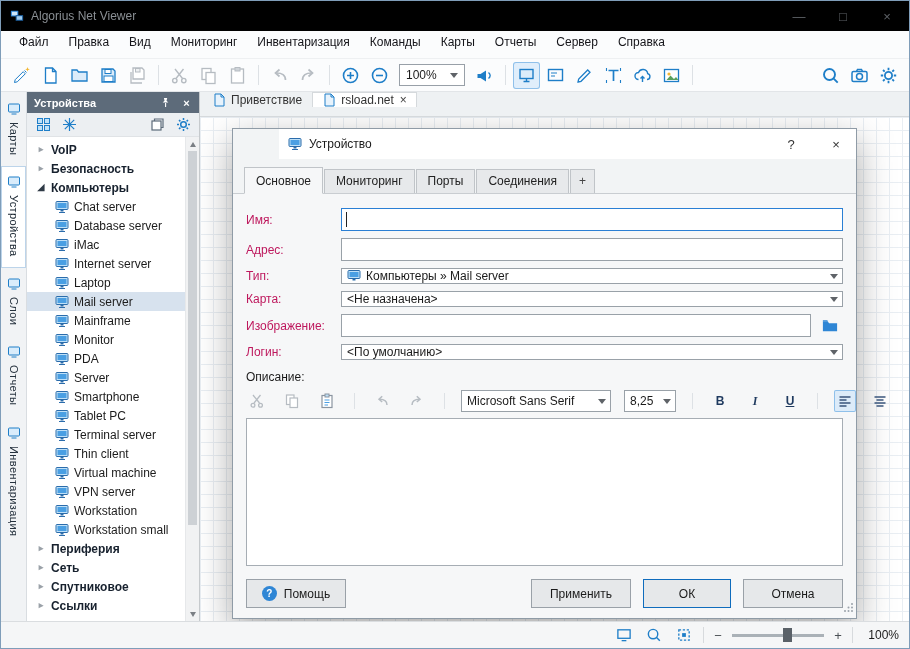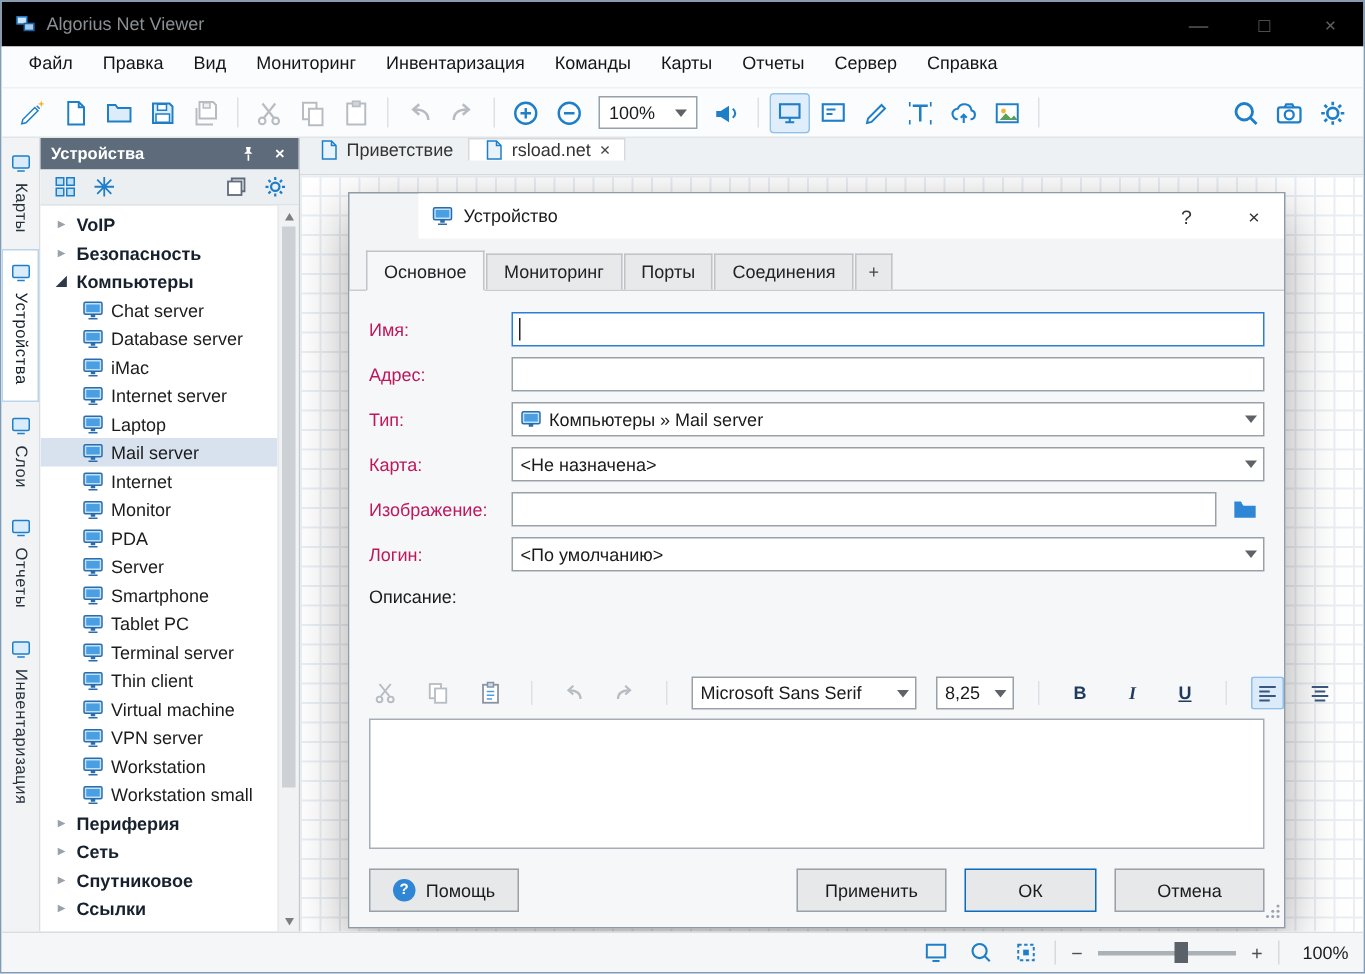--- a/index.html
+++ b/index.html
@@ -90,28 +90,28 @@
   .dlg-tab { padding:4px 11px 5px; background:#e7e9eb; border:1px solid #c0c4c8; border-bottom:none; margin-right:1px; color:#222; }
   .dlg-tab.active { background:#f6f7f8; padding-top:6px; margin-bottom:-1px; border-bottom:1px solid #f6f7f8; }
   .dlg-tab.plus { padding-left:8px; padding-right:8px; color:#444; }
   .dlg-body { flex:1; background:#f6f7f8; padding:14px 13px 10px; display:flex; flex-direction:column; min-height:0; }
 
   .f-row { display:flex; align-items:center; margin-bottom:7px; flex:0 0 auto; }
   .f-label { width:95px; flex:0 0 95px; color:#be185d; }
   .textbox { flex:1; height:23px; background:#fff; border:1px solid #99a1a8; position:relative; }
   .textbox.focused { border-color:#2a7fd4; }
   .caret { position:absolute; left:4px; top:3px; width:1px; height:15px; background:#222; }
-  .combo { flex:1; height:23px; background:#fff; border:1px solid #99a1a8; display:flex; align-items:center; gap:5px; padding-left:5px; }
+  .combo { flex:1; height:16px; background:#fff; border:1px solid #99a1a8; display:flex; align-items:center; gap:5px; padding-left:5px; }
   .combo-text { flex:1; white-space:nowrap; overflow:hidden; }
   .combo .ic14 { flex:0 0 14px; }
   .browse-btn { width:27px; height:23px; margin-left:5px; display:flex; align-items:center; justify-content:center; flex:0 0 27px; }
   .browse-btn svg { width:18px; height:18px; }
 
   .desc-label { margin:3px 0 6px; flex:0 0 auto; }
-  .ed-toolbar { display:flex; align-items:center; gap:13px; margin-bottom:6px; flex:0 0 auto;margin-top:40px; }
+  .ed-toolbar { display:flex; align-items:center; gap:13px; margin-bottom:6px; flex:0 0 auto; }
   .ed-btn { width:22px; height:22px; display:flex; align-items:center; justify-content:center; border-radius:2px; flex:0 0 auto; color:#1f3a5f; }
   .ed-btn.pressed { background:#dcebf9; box-shadow: inset 0 0 0 1px #8fc0ea; }
   .ed-sep { width:1px; height:16px; background:#dde1e5; margin:0 3px; flex:0 0 1px; }
   .combo.ed-font { flex:0 0 150px; height:22px; }
   .combo.ed-size { flex:0 0 52px; height:22px; }
   .bold-b { font-weight:700; }
   .italic-i { font-style:italic; font-family:"Liberation Serif", serif; font-weight:700; }
   .und-u { text-decoration:underline; font-weight:700; }
   .color-btn { width:27px; }
   .color-a { font-weight:700; line-height:1.05; border-bottom:3px solid #c0392b; padding:0 1px; }
@@ -566,21 +566,21 @@
             <div class="tree-row device">
 
               <span class="ic14 dev-icon">
                 <svg viewBox="0 0 14 14">
                   <rect x="1" y="1.5" width="12" height="8" rx="1" fill="#bfe0f7" stroke="#2b6cab"></rect>
                   <rect x="2.5" y="3" width="9" height="5" fill="#4a9fe3"></rect>
                   <path d="M5.5 9.5h3v2h-3z" fill="#2b6cab"></path>
                   <path d="M4 12.5h6" stroke="#2b6cab" stroke-width="1"></path>
                 </svg>
               </span>
-              <span class="tree-label">Internet</span>
+              <span class="tree-label">Mainframe</span>
             </div>
 
             <div class="tree-row device">
 
               <span class="ic14 dev-icon">
                 <svg viewBox="0 0 14 14">
                   <rect x="1" y="1.5" width="12" height="8" rx="1" fill="#bfe0f7" stroke="#2b6cab"></rect>
                   <rect x="2.5" y="3" width="9" height="5" fill="#4a9fe3"></rect>
                   <path d="M5.5 9.5h3v2h-3z" fill="#2b6cab"></path>
                   <path d="M4 12.5h6" stroke="#2b6cab" stroke-width="1"></path>

